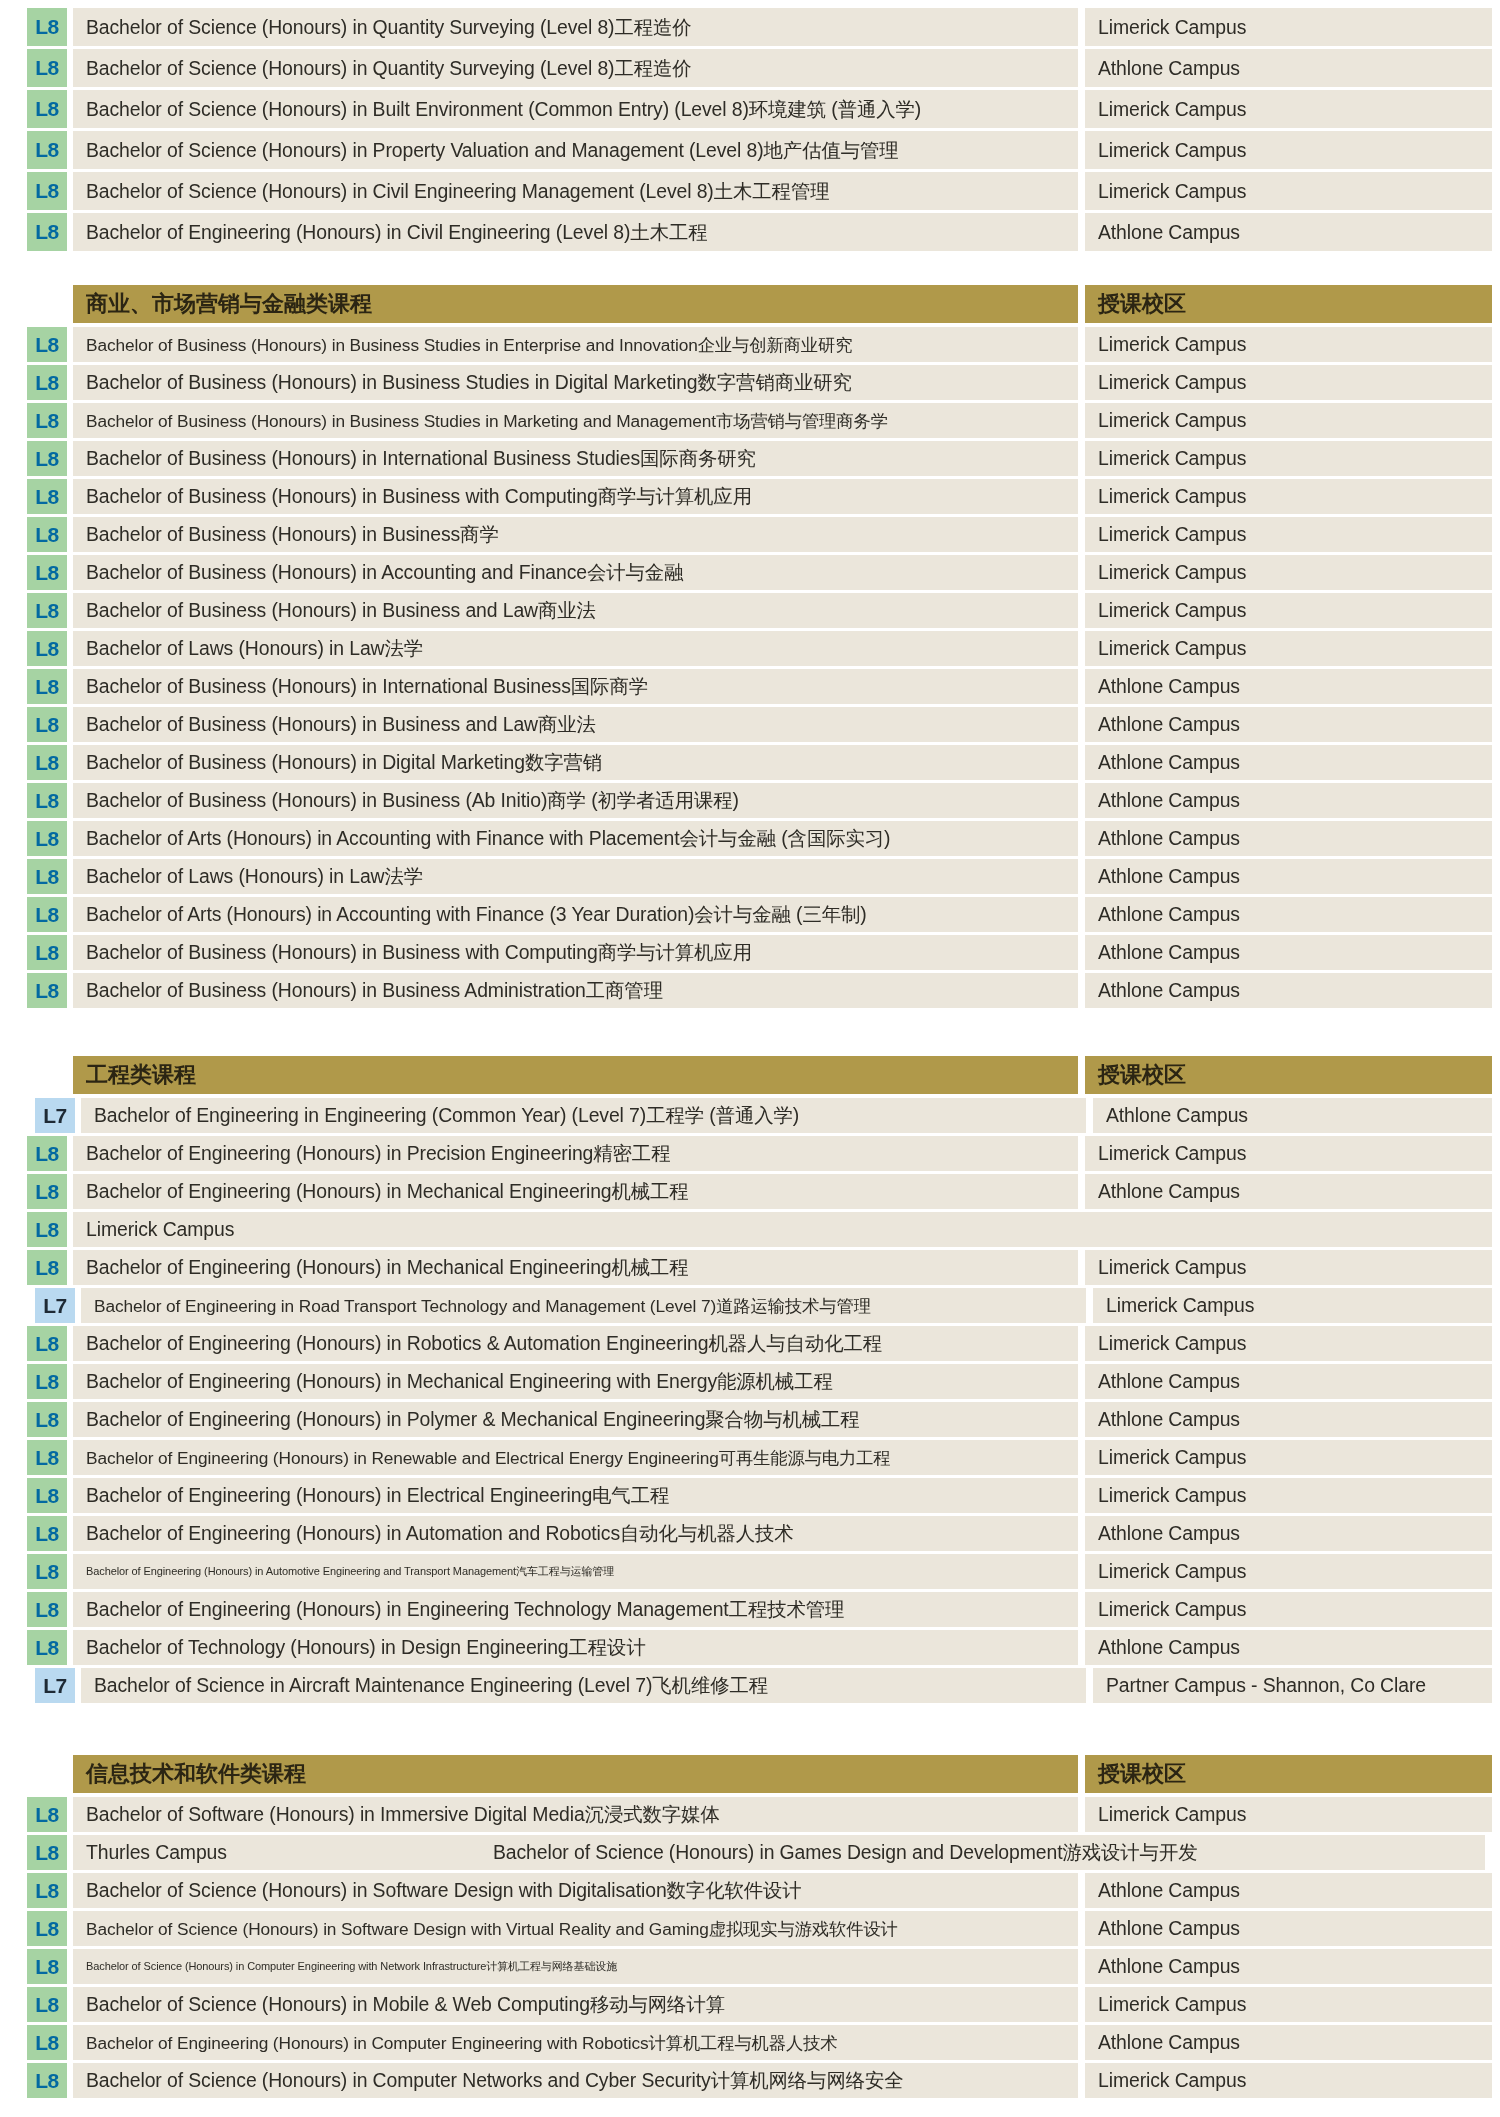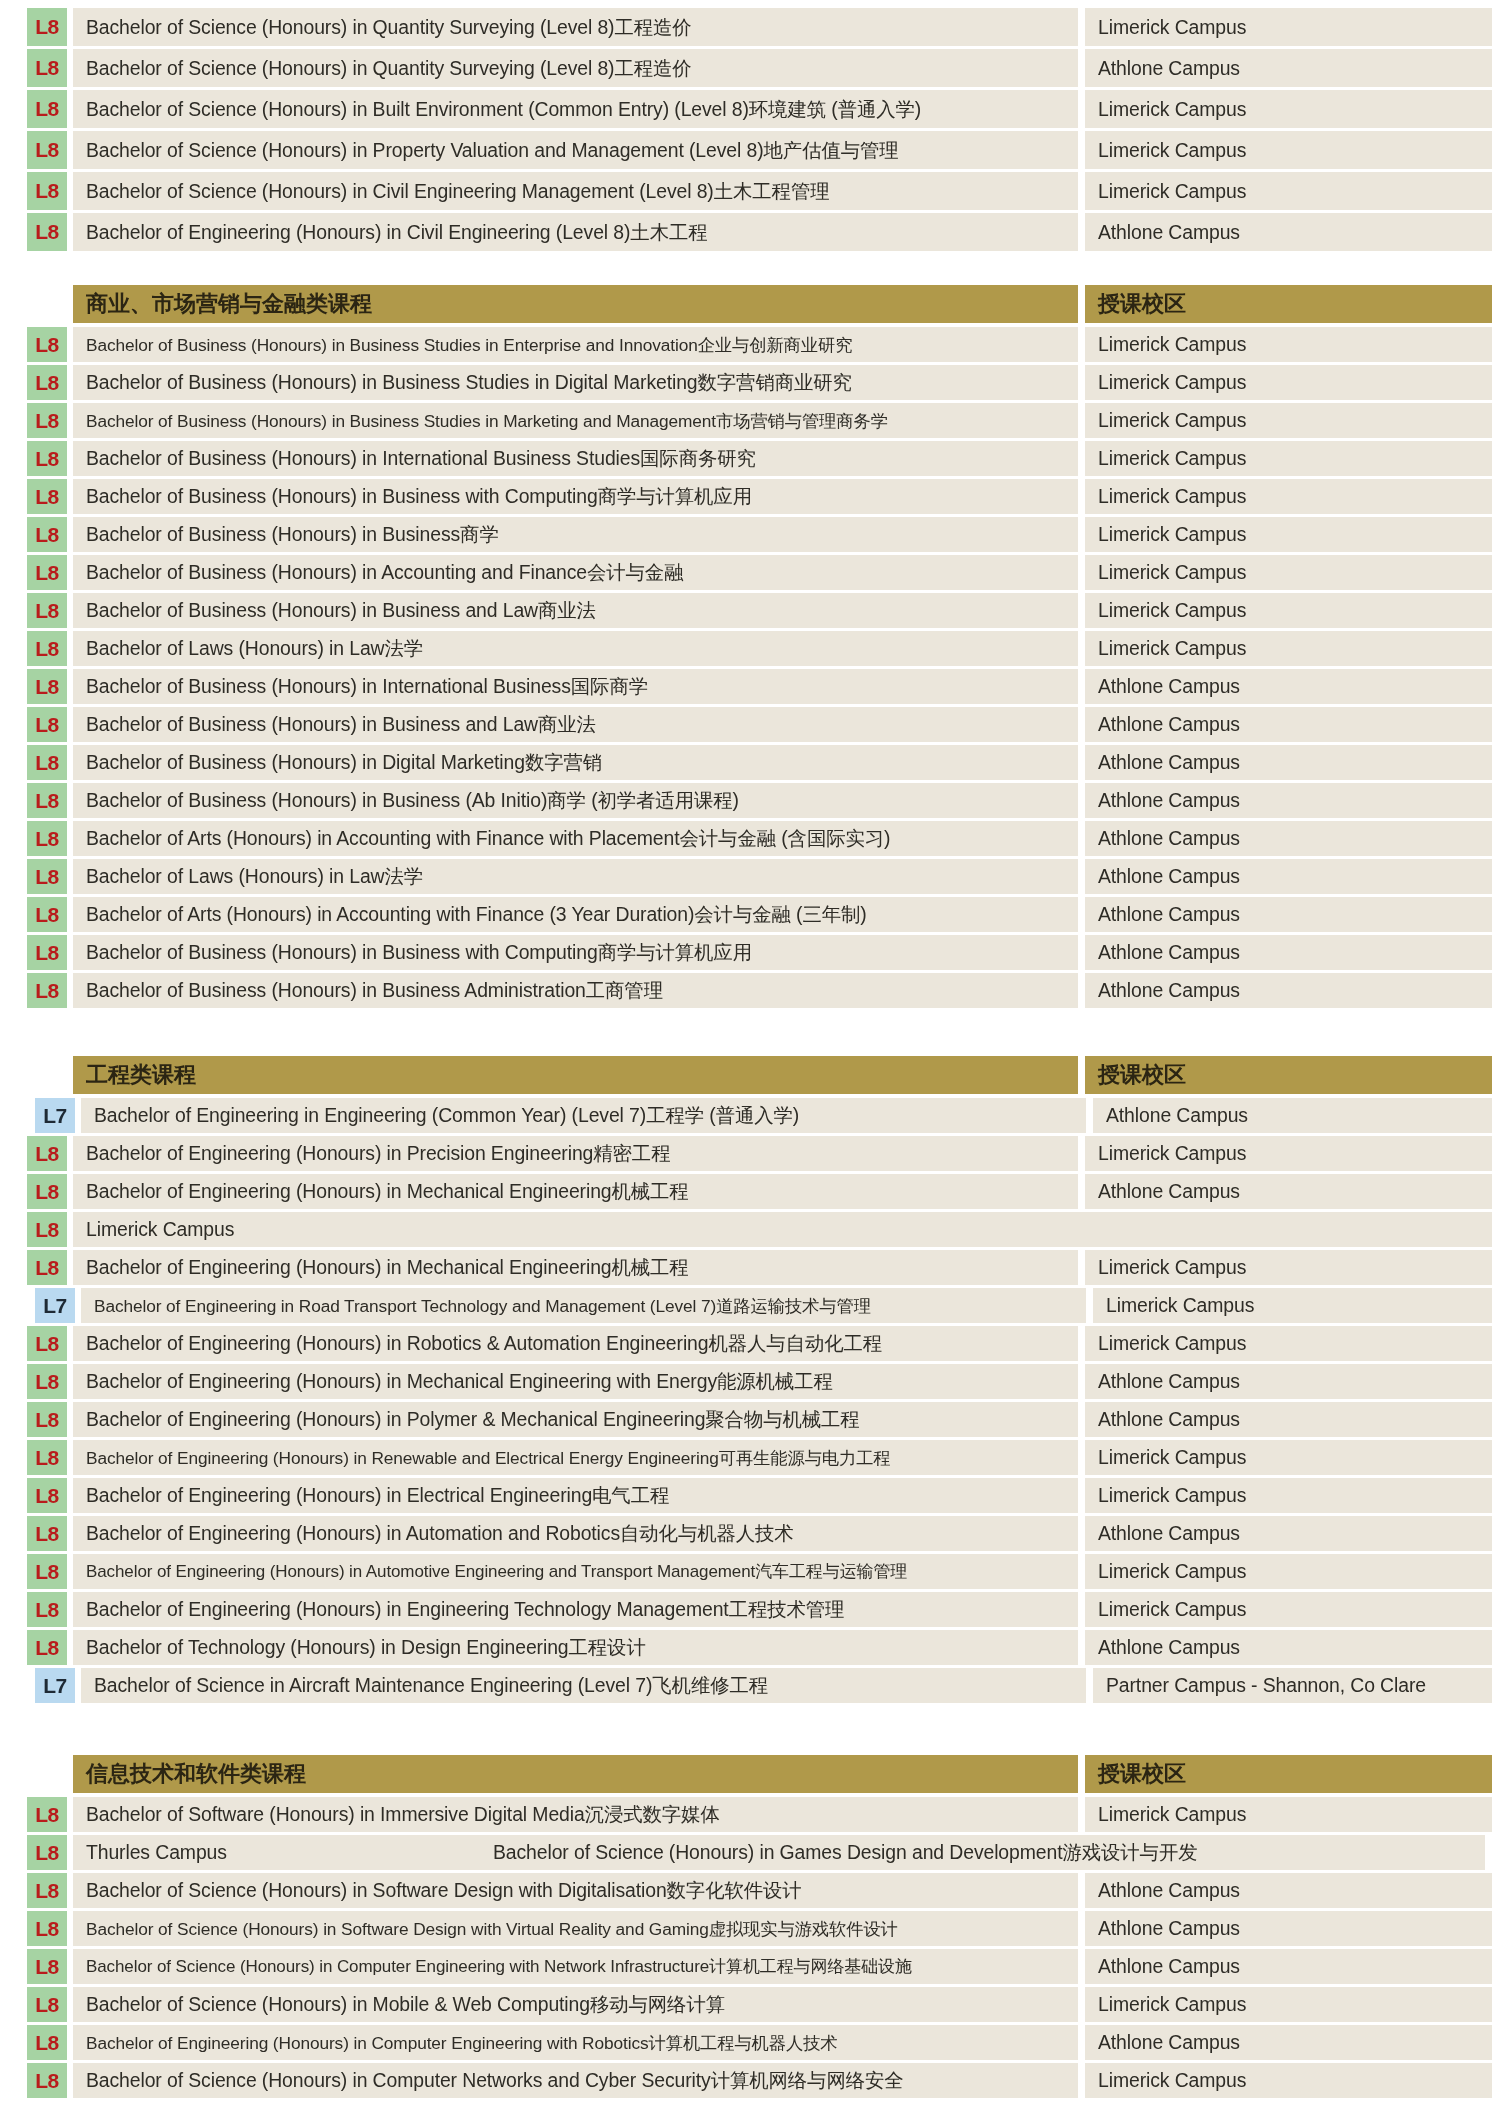--- a/index.html
+++ b/index.html
@@ -51,38 +51,38 @@
   }
   .sec-top .row{height:38px;}
 
   .badge{
     flex:0 0 40px;width:40px;
     margin-right:6px;
     display:flex;align-items:center;justify-content:center;
     font-weight:700;
     font-size:21px;
     letter-spacing:-0.5px;
-    color:#b91c1c;
+    color:#0369a1;
   }
   .badge.l8{background:var(--badge-l8);}
   .badge.l7{background:var(--badge-l7);color:#1e2a35;margin-left:8px;}
 
   .cell{
     background:var(--row-bg);
     display:flex;align-items:center;
     padding-left:13px;
     white-space:nowrap;
     overflow:hidden;
   }
   .cell.course{flex:0 0 1005px;width:1005px;margin-right:7px;}
   .cell.campus{flex:1;}
 
   .cell span{font-size:19.4px;letter-spacing:-0.1px;}
   .cell.course.sm span{font-size:17.3px;}
-  .cell.course.xs span{font-size:17px;}
+  .cell.course.xs span{font-size:11px;}
 </style>
 </head>
 <body>
 
 <div id="sections">
     <section class="sec-top">
       <div class="row">
         <span class="badge l8">L8</span>
         <div class="cell course">
           <span>Bachelor of Science (Honours) in Quantity Surveying (Level 8)工程造价</span>

